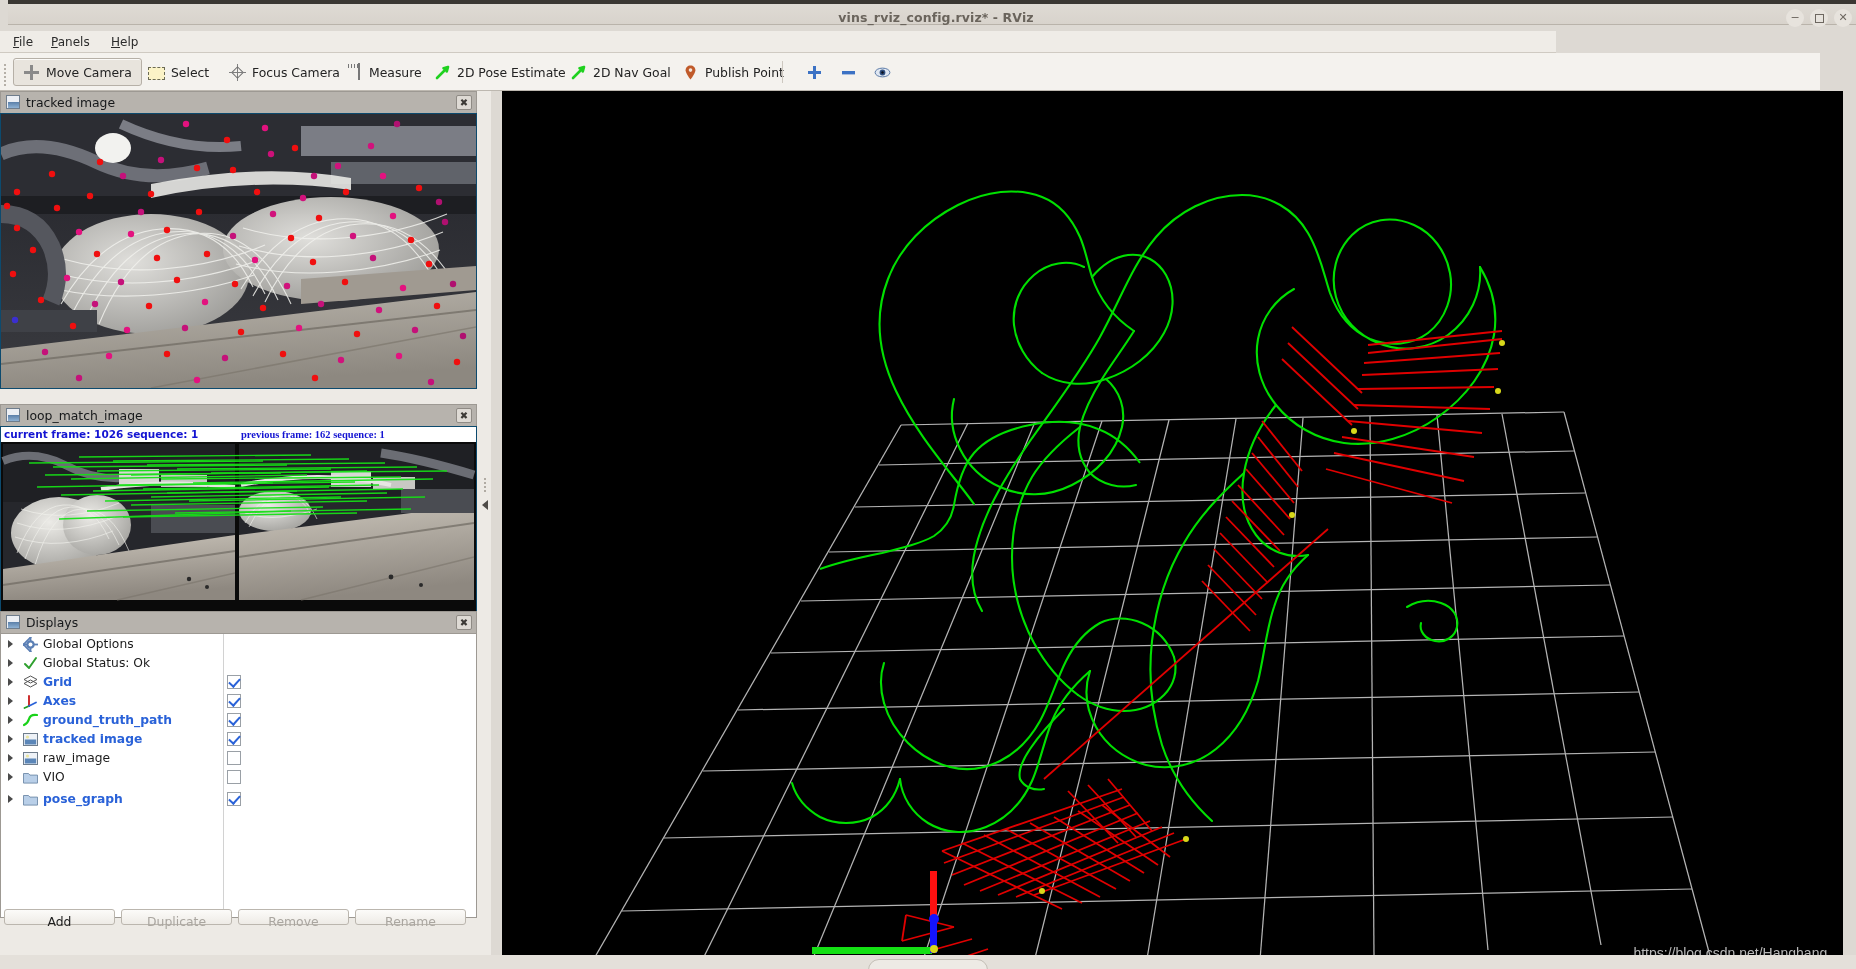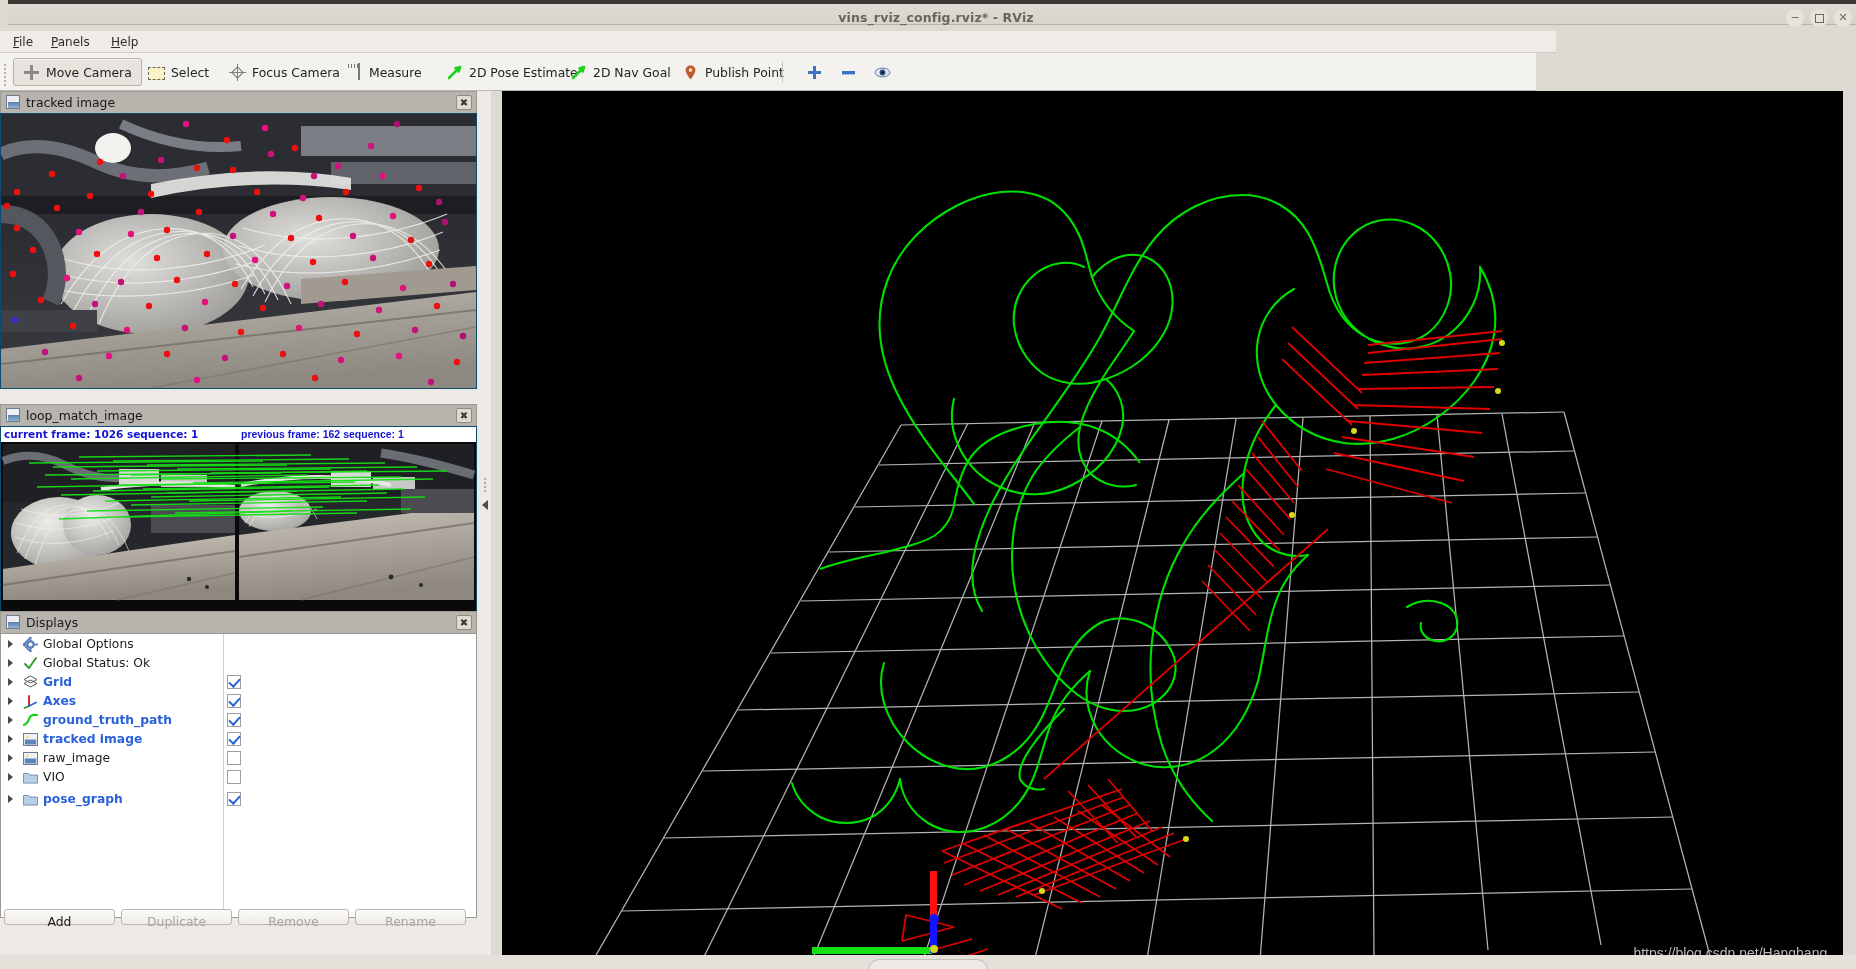--- a/index.html
+++ b/index.html
@@ -23,21 +23,21 @@
                  border:1.4px solid #6d6760; vertical-align:middle; }
 
   
   #menubar{ position:absolute; left:0; top:31px; width:1556px; height:22px;
             background:#efece7; border-bottom:1px solid #cfcac2; }
   .menu-item{ position:absolute; top:3px; height:17px; line-height:17px;
               font-size:12px; color:#2b2b2b; padding:0 7px; cursor:pointer; }
   .menu-item u{ text-decoration:underline; }
 
   
-  #toolbar{ position:absolute; left:0; top:53px; width:1536px; height:38px;
+  #toolbar{ position:absolute; left:0; top:53px; width:1820px; height:38px;
             background:#f4f2ee; border-bottom:1px solid #bdb8b0; }
   .tgrip{ position:absolute; left:4px; top:9px; width:4px; height:20px; }
   .tgrip i{ display:block; width:2px; height:2px; background:#b5b0a8; margin:2px 0; }
   .tbtn{ position:absolute; top:5px; height:28px; display:flex; align-items:center;
          gap:6px; padding:0 9px; font-size:12.4px; color:#232323; cursor:pointer;
          border:1px solid transparent; border-radius:3px; white-space:nowrap; }
   .tbtn.active{ background:#e8e4dd; border-color:#b6b0a7;
                 box-shadow:inset 0 1px 0 #fbfaf8; }
   .tsep{ position:absolute; top:8px; width:1px; height:22px; background:#cdc8c0; }
 
@@ -183,21 +183,21 @@
     <span>Focus Camera</span>
   </div>
 
   <div class="tbtn" style="left:336px">
     <span class="ic">
       <span class="ic-measure"><i></i><i></i><i></i><i></i></span>
     </span>
     <span>Measure</span>
   </div>
 
-  <div class="tbtn" style="left:436px">
+  <div class="tbtn" style="left:424px">
     <span class="ic ic-arrow">
       <svg width="17" height="17" viewBox="0 0 17 17">
           <path d="M3 14 L14 3 M14 3 L9.5 4.2 M14 3 L12.8 7.5" stroke="#1fd11f" stroke-width="2.6" fill="none" stroke-linecap="round"></path>
         </svg>
     </span>
     <span>2D Pose Estimate</span>
   </div>
 
   <div class="tbtn" style="left:560px">
     <span class="ic ic-arrow">
@@ -406,21 +406,21 @@
       <span class="picon">
           <i></i>
         </span>
       <span class="ptitle">loop_match_image</span>
       <span class="pclose">✖</span>
     </div>
     <div class="pbody" style="height:190px">
 
       <div style="position:absolute;left:0;top:0;width:100%;height:15px;background:#ffffff;z-index:3">
         <span style="position:absolute;left:3px;top:0;height:15px;line-height:15px;font-size:10.5px;font-weight:bold;color:#1414d2;font-family:'DejaVu Sans',sans-serif">current frame: 1026   sequence: 1</span>
-        <span style="position:absolute;left:240px;top:0;height:15px;line-height:15px;font-size:10.5px;font-weight:bold;color:#1414d2;font-family:Liberation Sans, sans-serif">previous frame: 162   sequence: 1</span>
+        <span style="position:absolute;left:240px;top:0;height:15px;line-height:15px;font-size:10.5px;font-weight:bold;color:#1414d2;font-family:Liberation Serif, serif">previous frame: 162   sequence: 1</span>
       </div>
       <svg width="475" height="190" viewBox="0 0 475 190" style="display:block">
         <defs>
           <linearGradient id="wood2" x1="0" y1="0" x2="0.25" y2="1">
             <stop offset="0%" stop-color="#cac4ba"></stop>
               <stop offset="100%" stop-color="#8e8880"></stop>
           </linearGradient>
           <radialGradient id="mesh2" cx="0.4" cy="0.35" r="0.8">
             <stop offset="0%" stop-color="#ecebe7"></stop>
               <stop offset="100%" stop-color="#9a9995"></stop>

